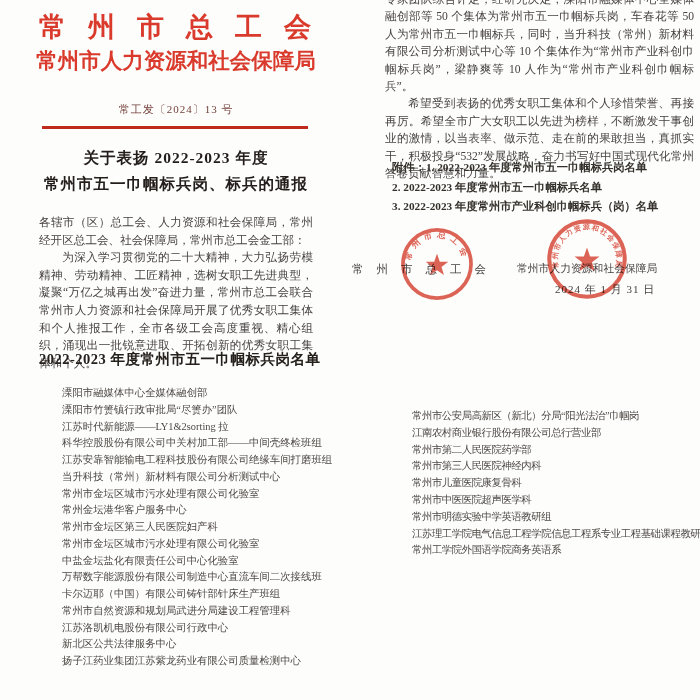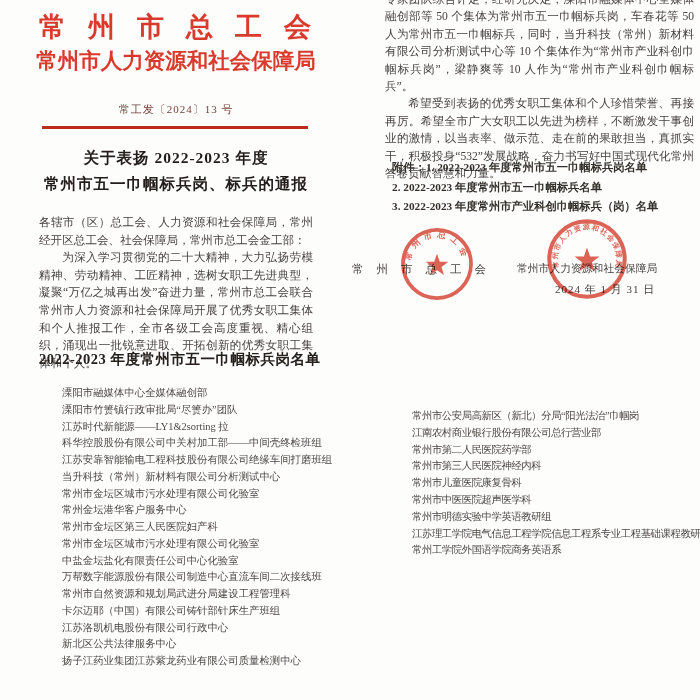--- a/index.html
+++ b/index.html
@@ -102,22 +102,22 @@
         <div>江苏时代新能源——LY1&amp;2sorting 拉</div>
         <div>科华控股股份有限公司中关村加工部——中间壳终检班组</div>
         <div>江苏安靠智能输电工程科技股份有限公司绝缘车间打磨班组</div>
         <div>当升科技（常州）新材料有限公司分析测试中心</div>
         <div>常州市金坛区城市污水处理有限公司化验室</div>
         <div>常州金坛港华客户服务中心</div>
         <div>常州市金坛区第三人民医院妇产科</div>
         <div>常州市金坛区城市污水处理有限公司化验室</div>
         <div>中盐金坛盐化有限责任公司中心化验室</div>
         <div>万帮数字能源股份有限公司制造中心直流车间二次接线班</div>
+        <div>卡尔迈耶（中国）有限公司铸针部针床生产班组</div>
         <div>常州市自然资源和规划局武进分局建设工程管理科</div>
-        <div>卡尔迈耶（中国）有限公司铸针部针床生产班组</div>
         <div>江苏洛凯机电股份有限公司行政中心</div>
         <div>新北区公共法律服务中心</div>
         <div>扬子江药业集团江苏紫龙药业有限公司质量检测中心</div>
       </div>
   </section>
 
   <section class="page page-right">
     <div class="rbody">
       <p>专家团队综合评定，经研究决定，溧阳市融媒体中心全媒体融创部等 50 个集体为常州市五一巾帼标兵岗，车春花等 50 人为常州市五一巾帼标兵，同时，当升科技（常州）新材料有限公司分析测试中心等 10 个集体作为“常州市产业科创巾帼标兵岗”，梁静爽等 10 人作为“常州市产业科创巾帼标兵”。</p>
       <p class="indent">希望受到表扬的优秀女职工集体和个人珍惜荣誉、再接再厉。希望全市广大女职工以先进为榜样，不断激发干事创业的激情，以当表率、做示范、走在前的果敢担当，真抓实干，积极投身“532”发展战略，奋力书写好中国式现代化常州答卷贡献智慧和力量。</p>

